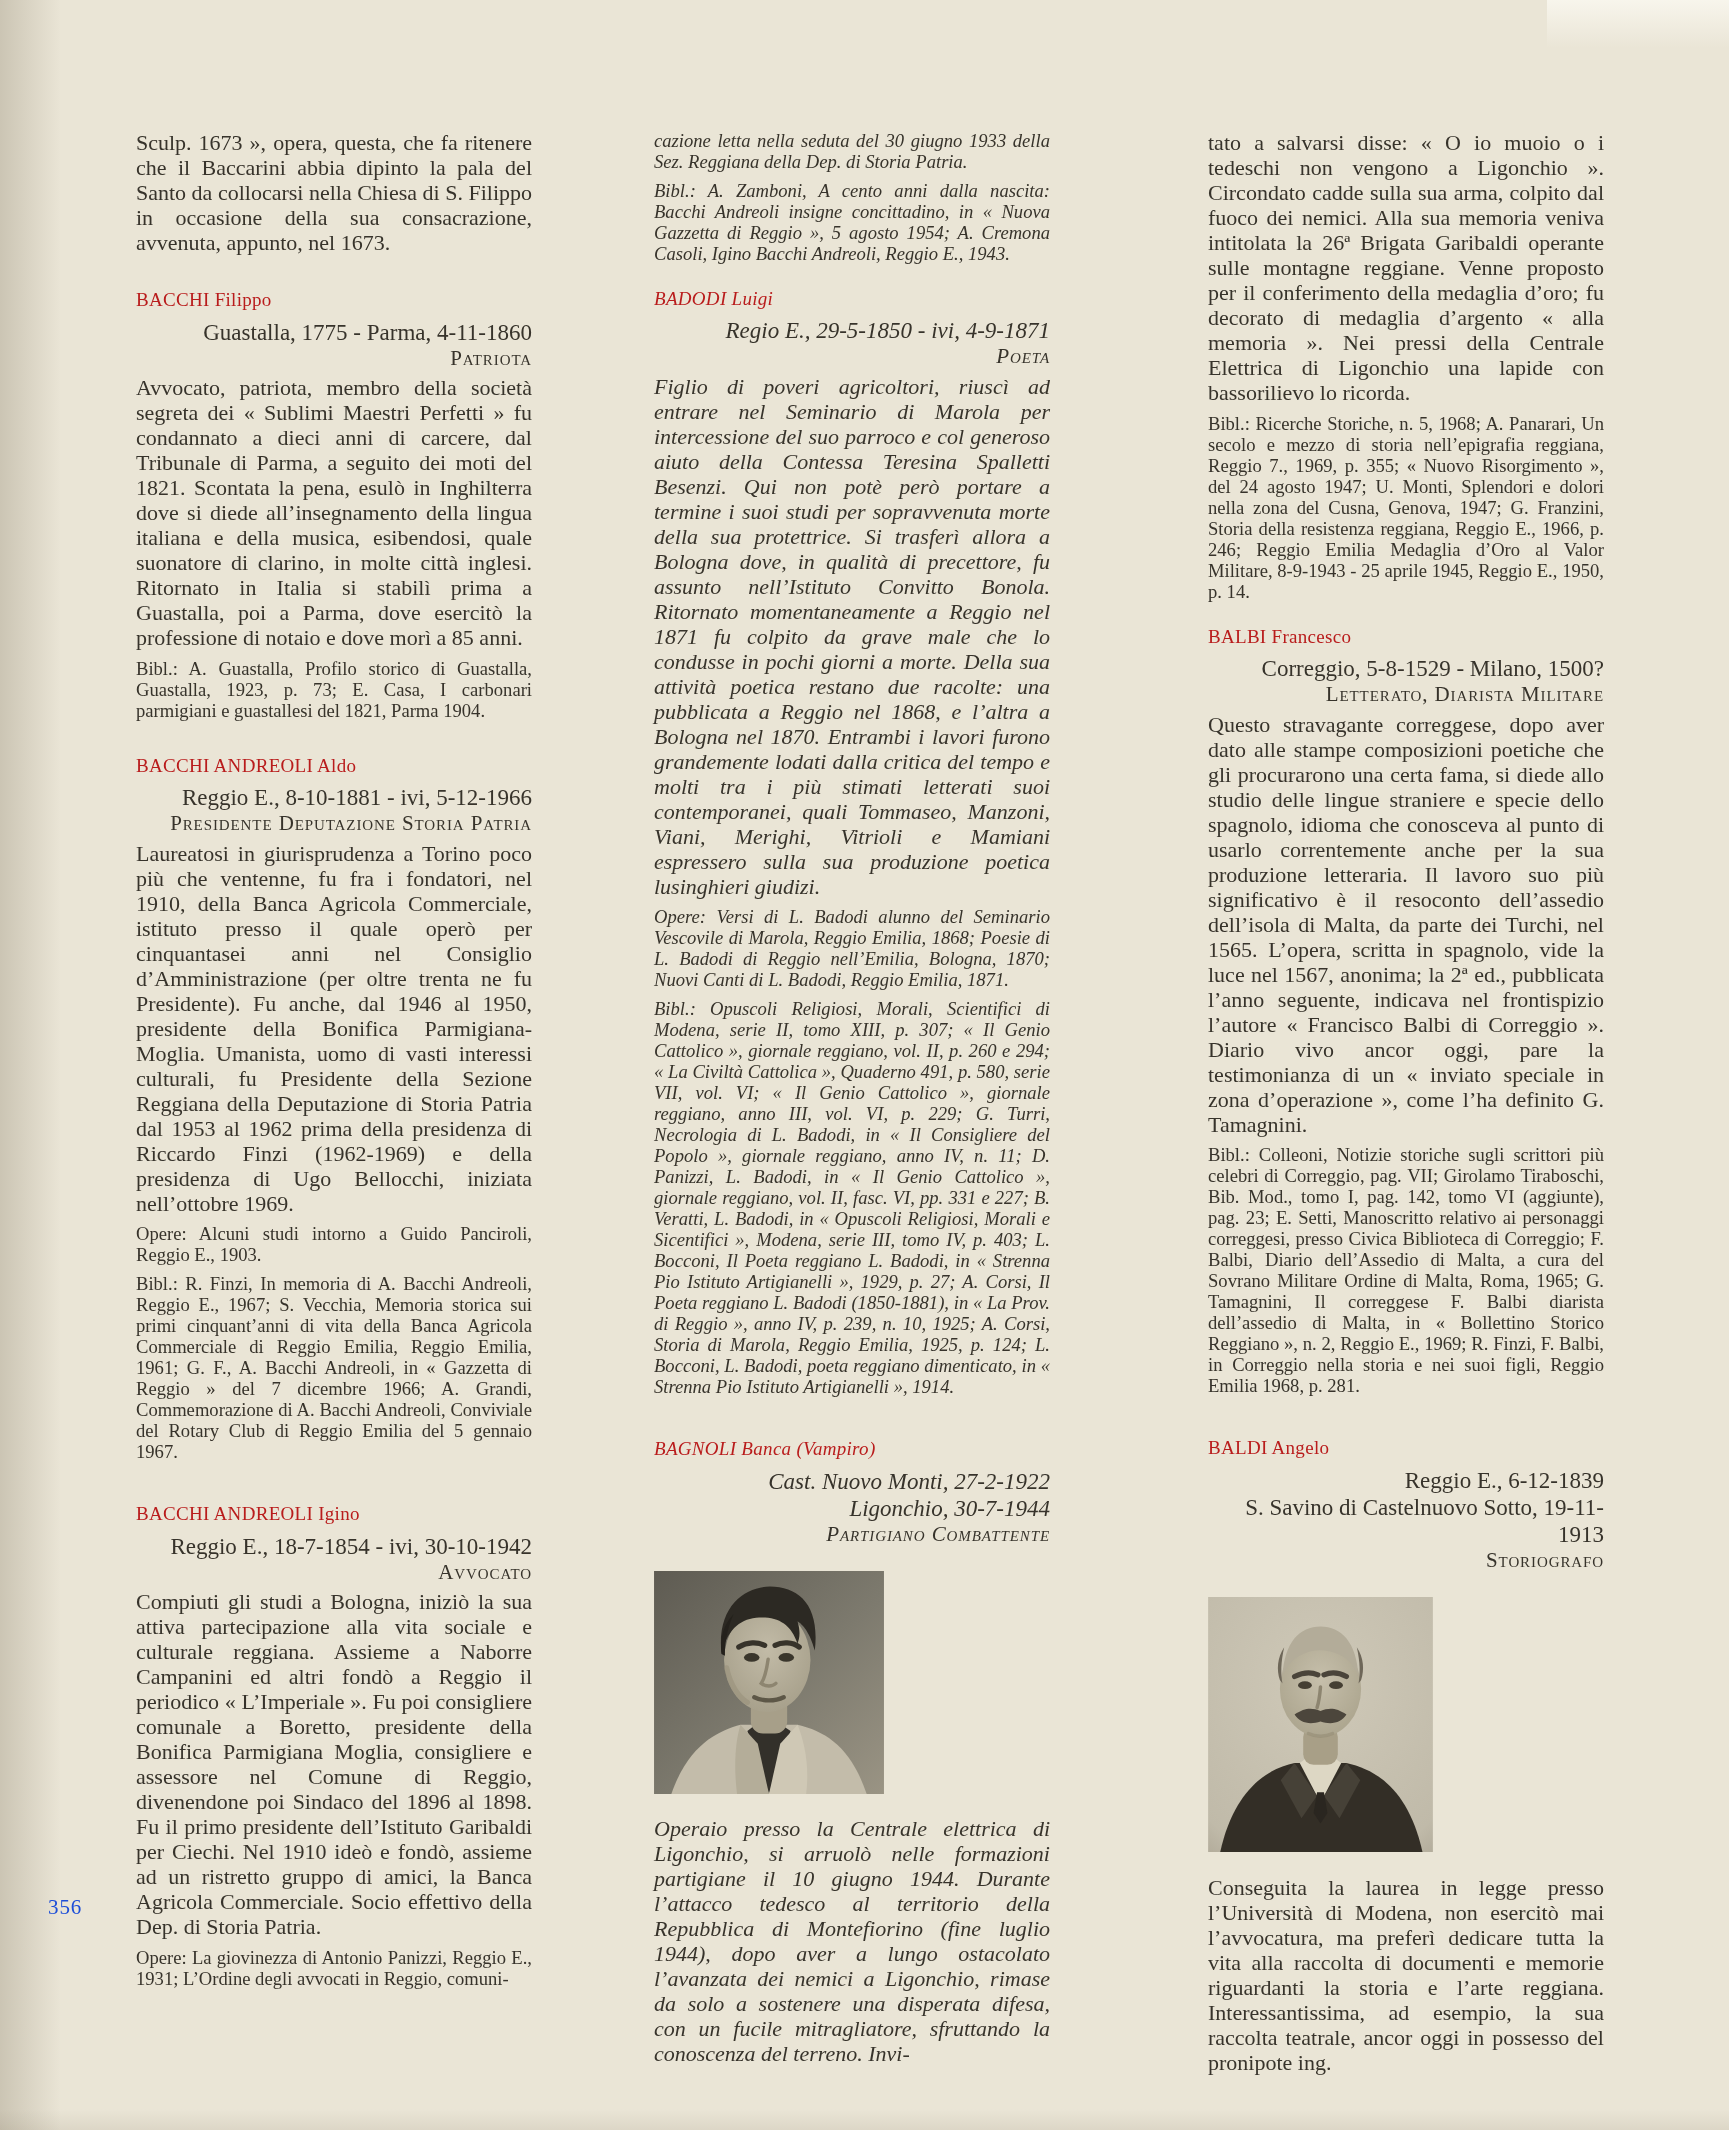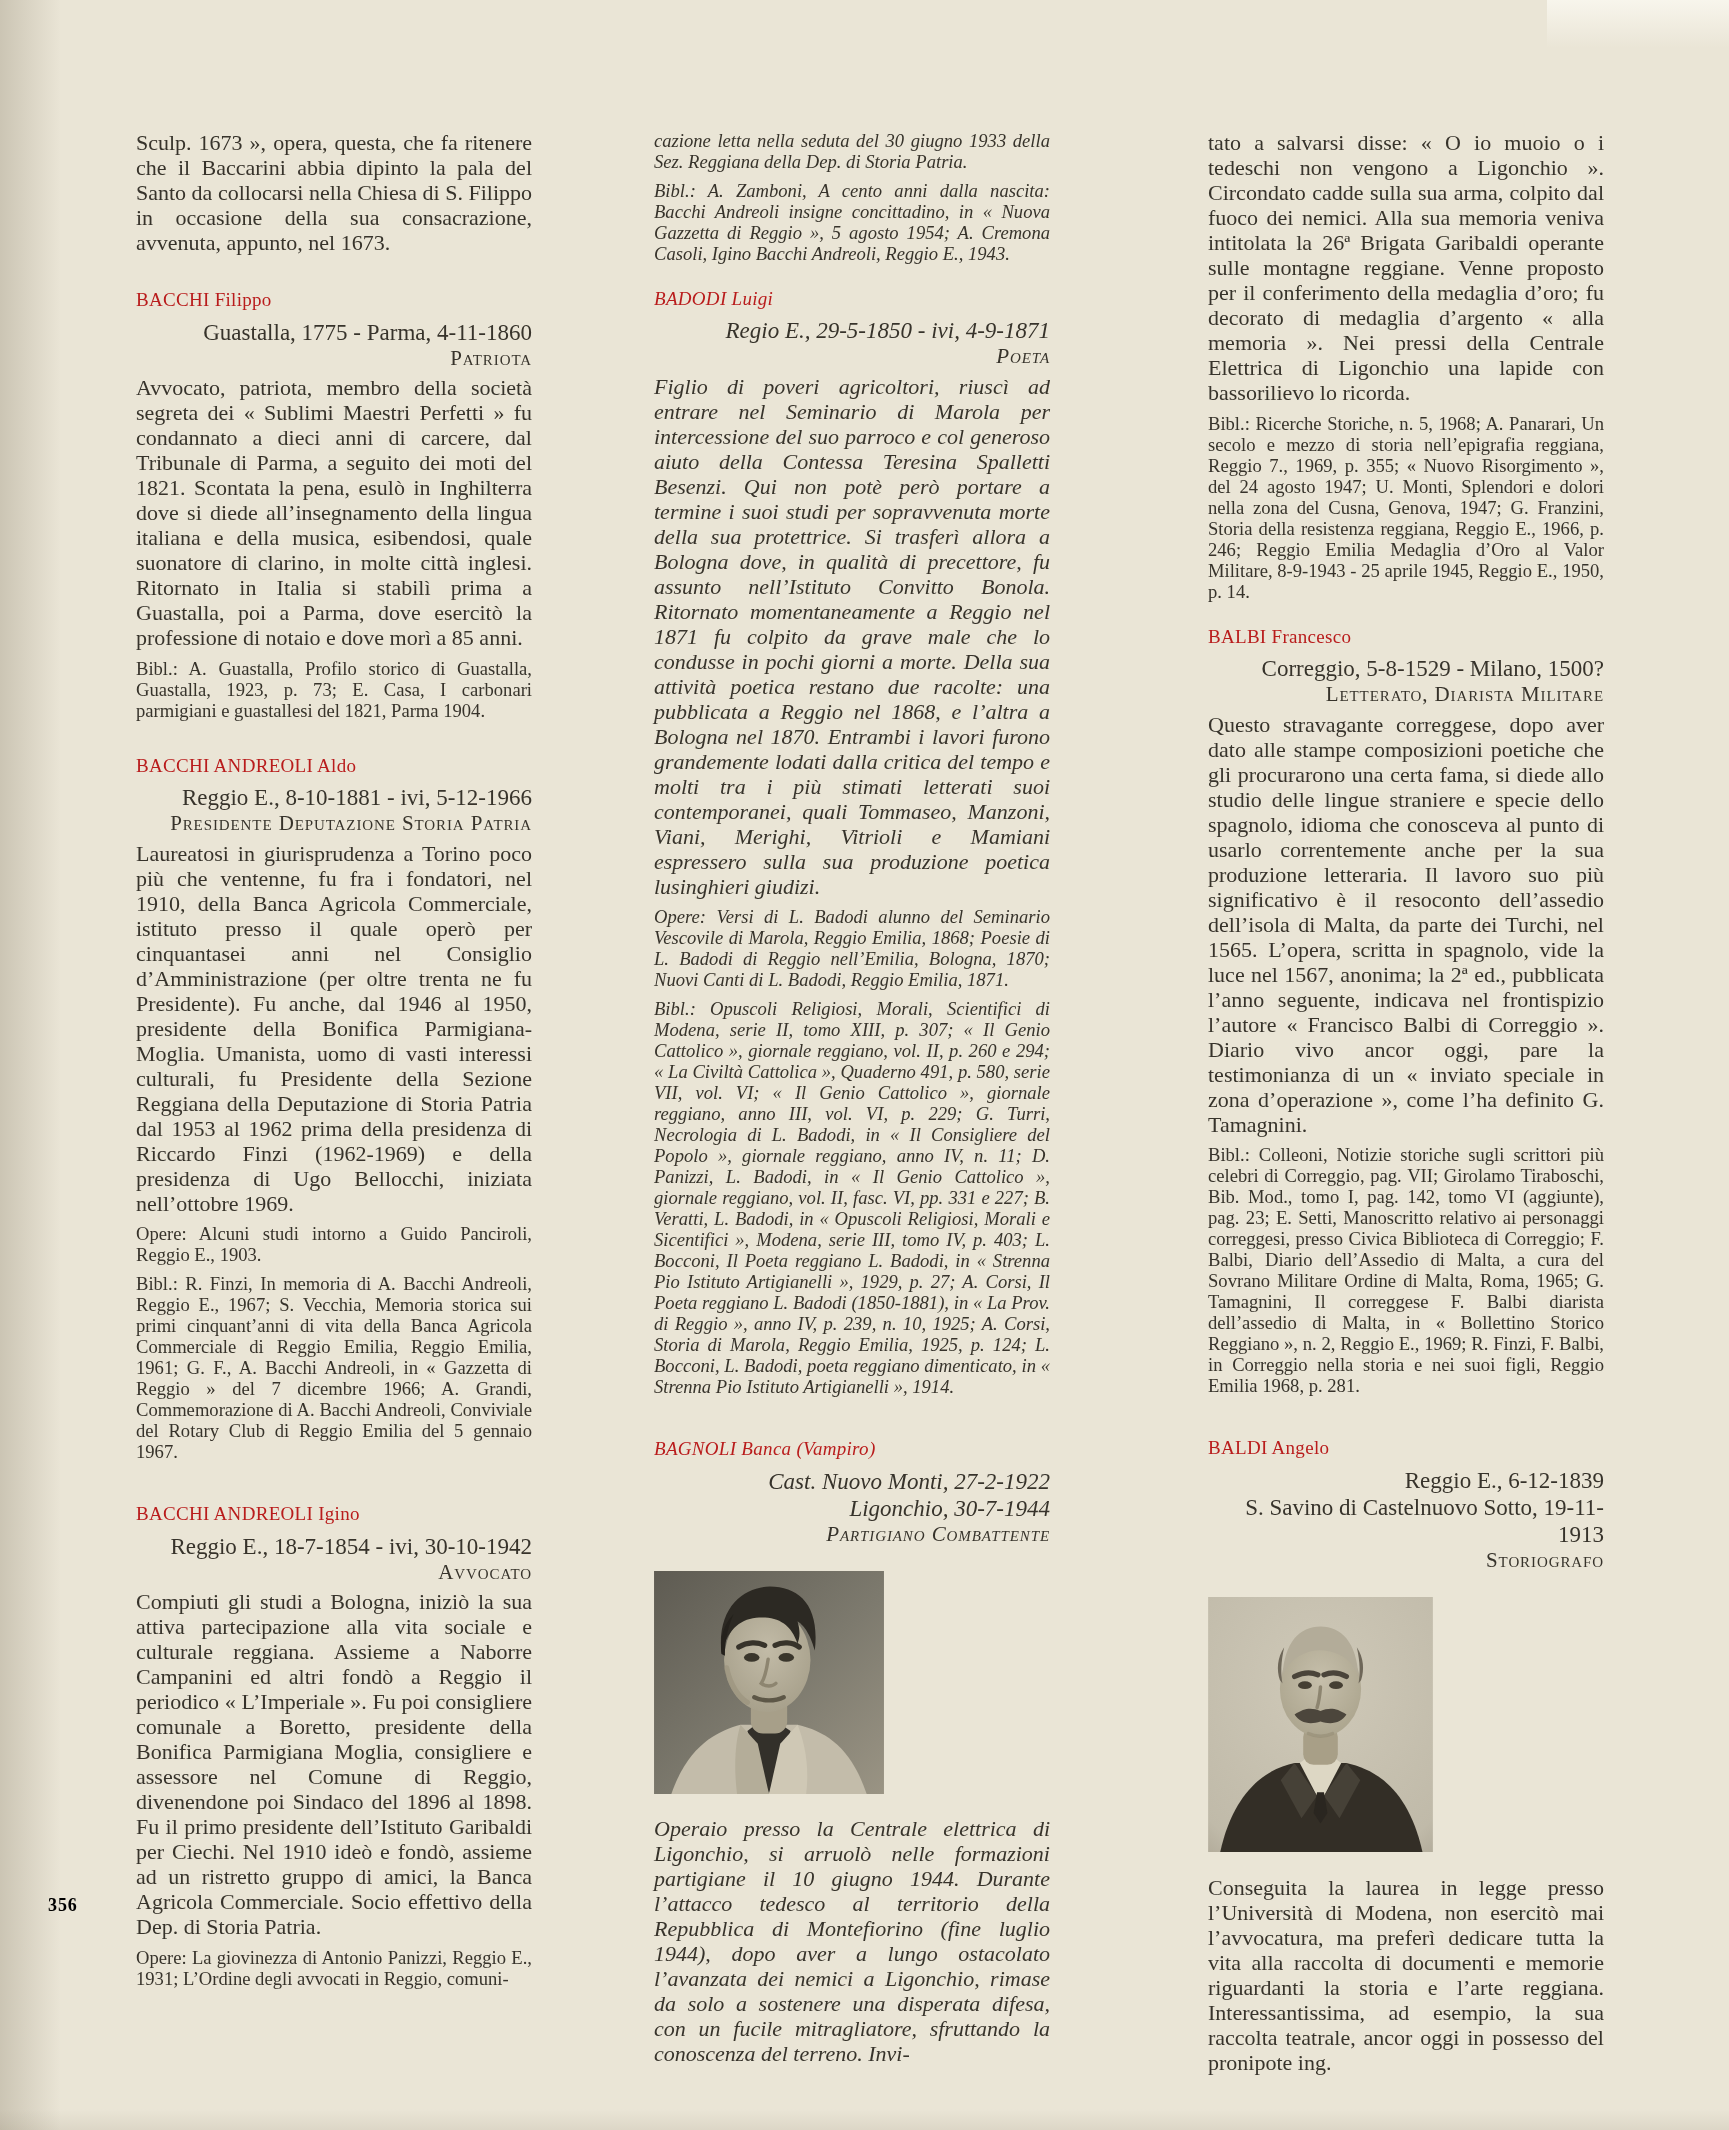--- a/index.html
+++ b/index.html
@@ -45,21 +45,21 @@
   }
   .entry-dates{font-size:23px;line-height:27px;text-align:right;}
   .entry-role{
     font-size:21px;line-height:25px;font-variant:small-caps;
     letter-spacing:0.9px;text-align:right;margin-bottom:4.3px;
   }
   .photo{margin:24px 0 22.5px 0;line-height:0;}
   .photo svg{display:block;}
   .pagenum{
     position:absolute;left:48px;top:1895px;
-    font-size:18px;font-weight:bold;color:#000000;letter-spacing:0.9px;
+    font-size:21px;font-weight:normal;color:#1d4ed8;letter-spacing:0.9px;
   }
 </style>
 </head>
 <body>
 
 <div class="scan-edge-left"></div>
 <div class="scan-sliver-topright"></div>
 <div class="scan-edge-bottom"></div>
 
 <div class="col" id="col1">

